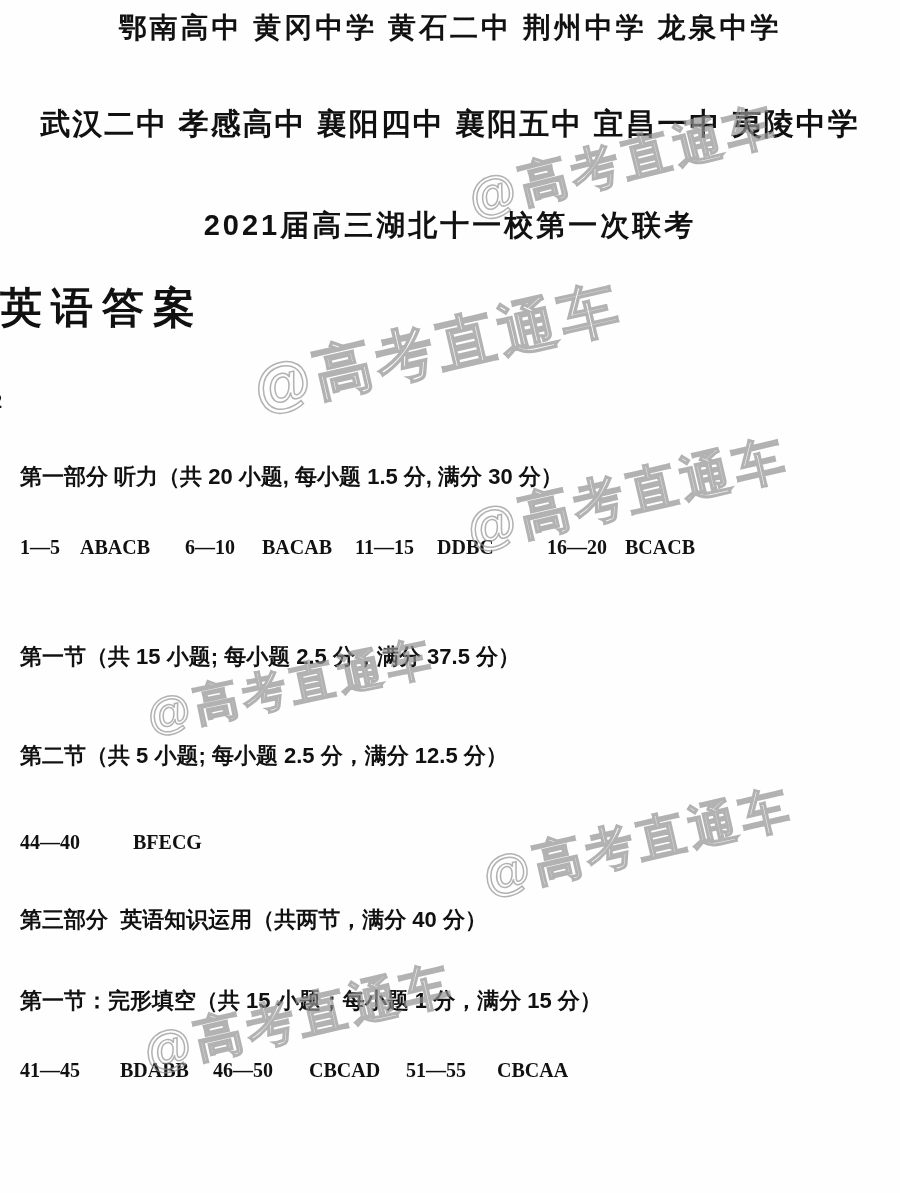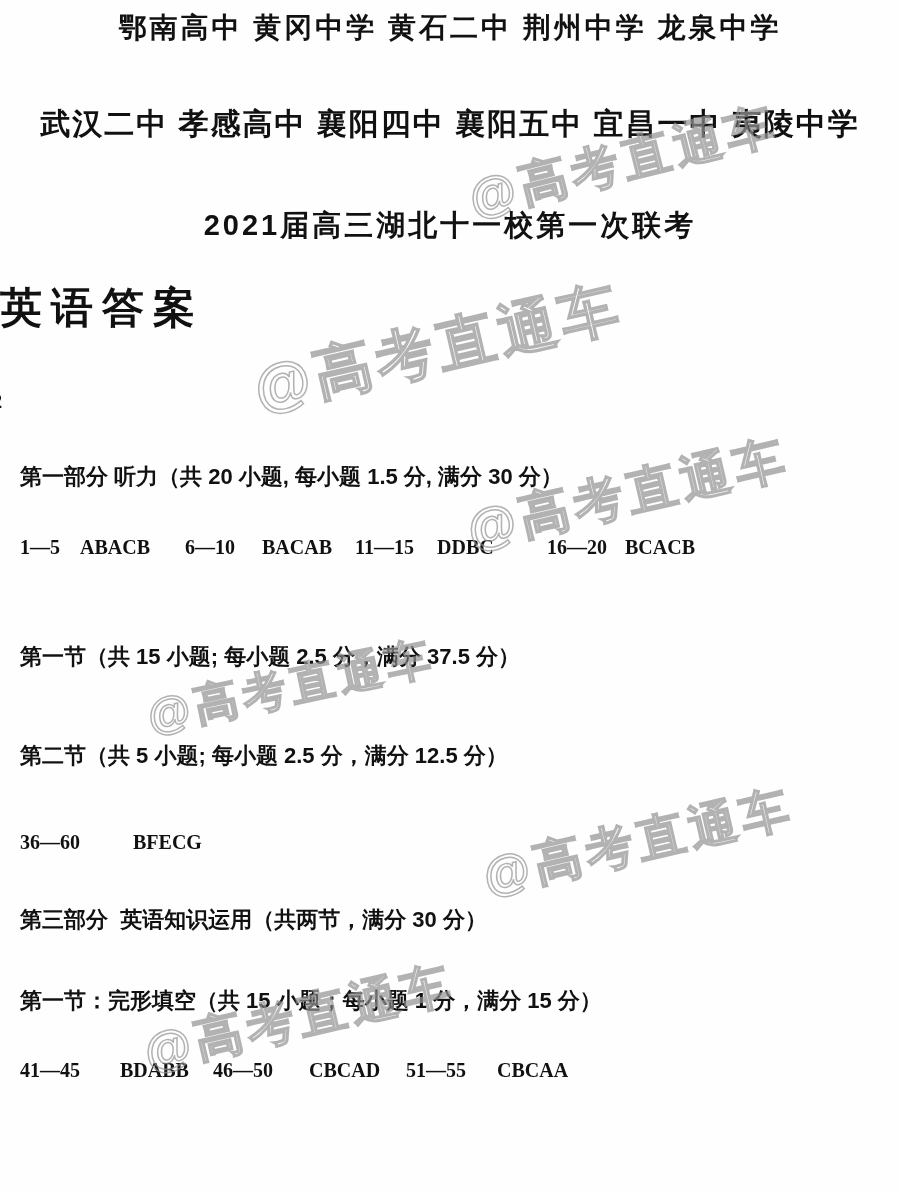--- a/index.html
+++ b/index.html
@@ -82,22 +82,22 @@
   <div class="abs txt exam-date">2020.12</div>
 
   <div class="abs txt h-bold pre" style="top:240px">第一部分 听力（共 20 小题, 每小题 1.5 分, 满分 30 分）</div>
   <div class="abs txt ans-row row-p1" style="top:276px">
     <span>1—5</span><span>ABACB</span><span>6—10</span><span>BACAB</span><span>11—15</span><span>DDBC</span><span>16—20</span><span>BCACB</span>
   </div>
 
   <div class="abs txt h-bold pre" style="top:340px">第一节（共 15 小题; 每小题 2.5 分，满分 37.5 分）</div>
   <div class="abs txt h-bold pre" style="top:393px">第二节（共 5 小题; 每小题 2.5 分，满分 12.5 分）</div>
   <div class="abs txt ans-row row-p2b" style="top:445px">
-    <span>36—60</span><span>BFECG</span>
+    <span>44—40</span><span>BFECG</span>
   </div>
 
-  <div class="abs txt h-bold pre" style="top:477px">第三部分  英语知识运用（共两节，满分 30 分）</div>
+  <div class="abs txt h-bold pre" style="top:477px">第三部分  英语知识运用（共两节，满分 40 分）</div>
   <div class="abs txt h-bold pre" style="top:512px">第一节：完形填空（共 15 小题；每小题 1 分，满分 15 分）</div>
   <div class="abs txt ans-row row-p3" style="top:547px">
     <span>41—45</span><span>BDABB</span><span>46—50</span><span>CBCAD</span><span>51—55</span><span>CBCAA</span>
   </div>
 
 </div>
 
 </body></html>

